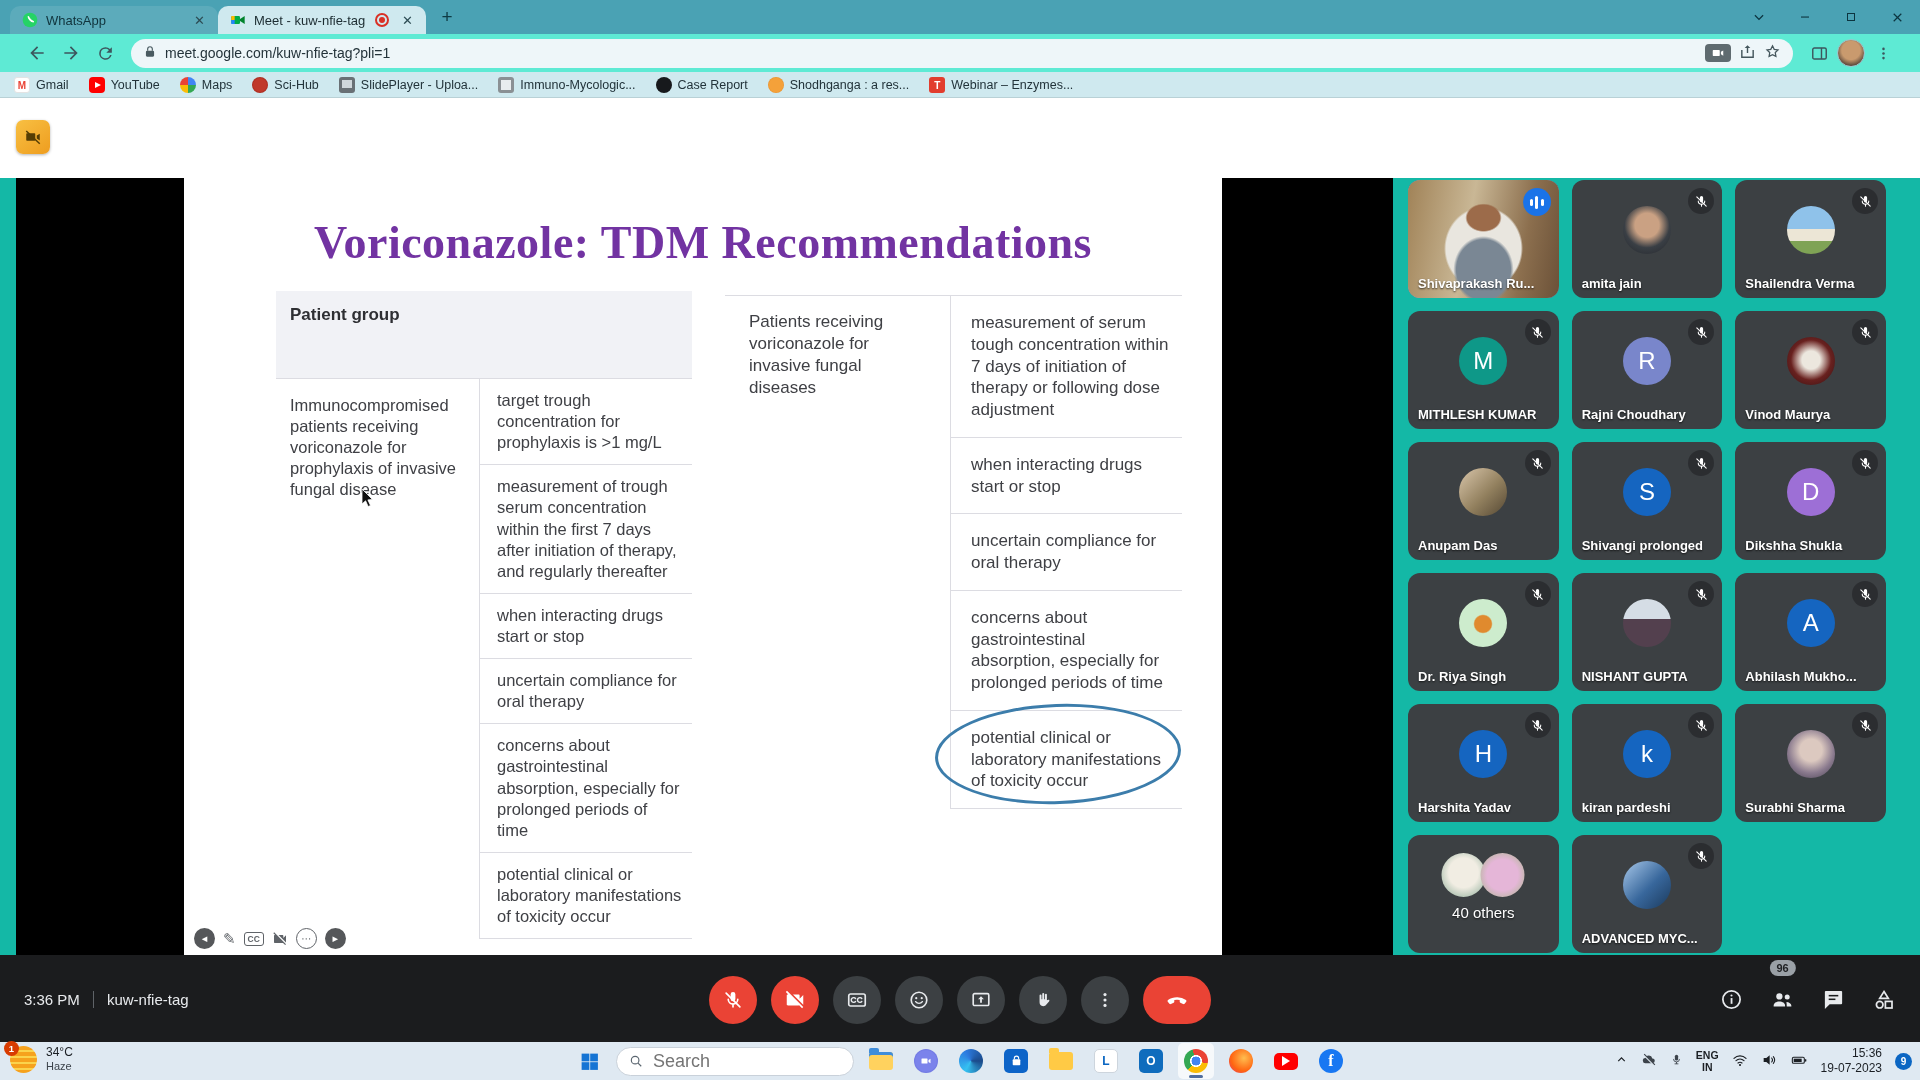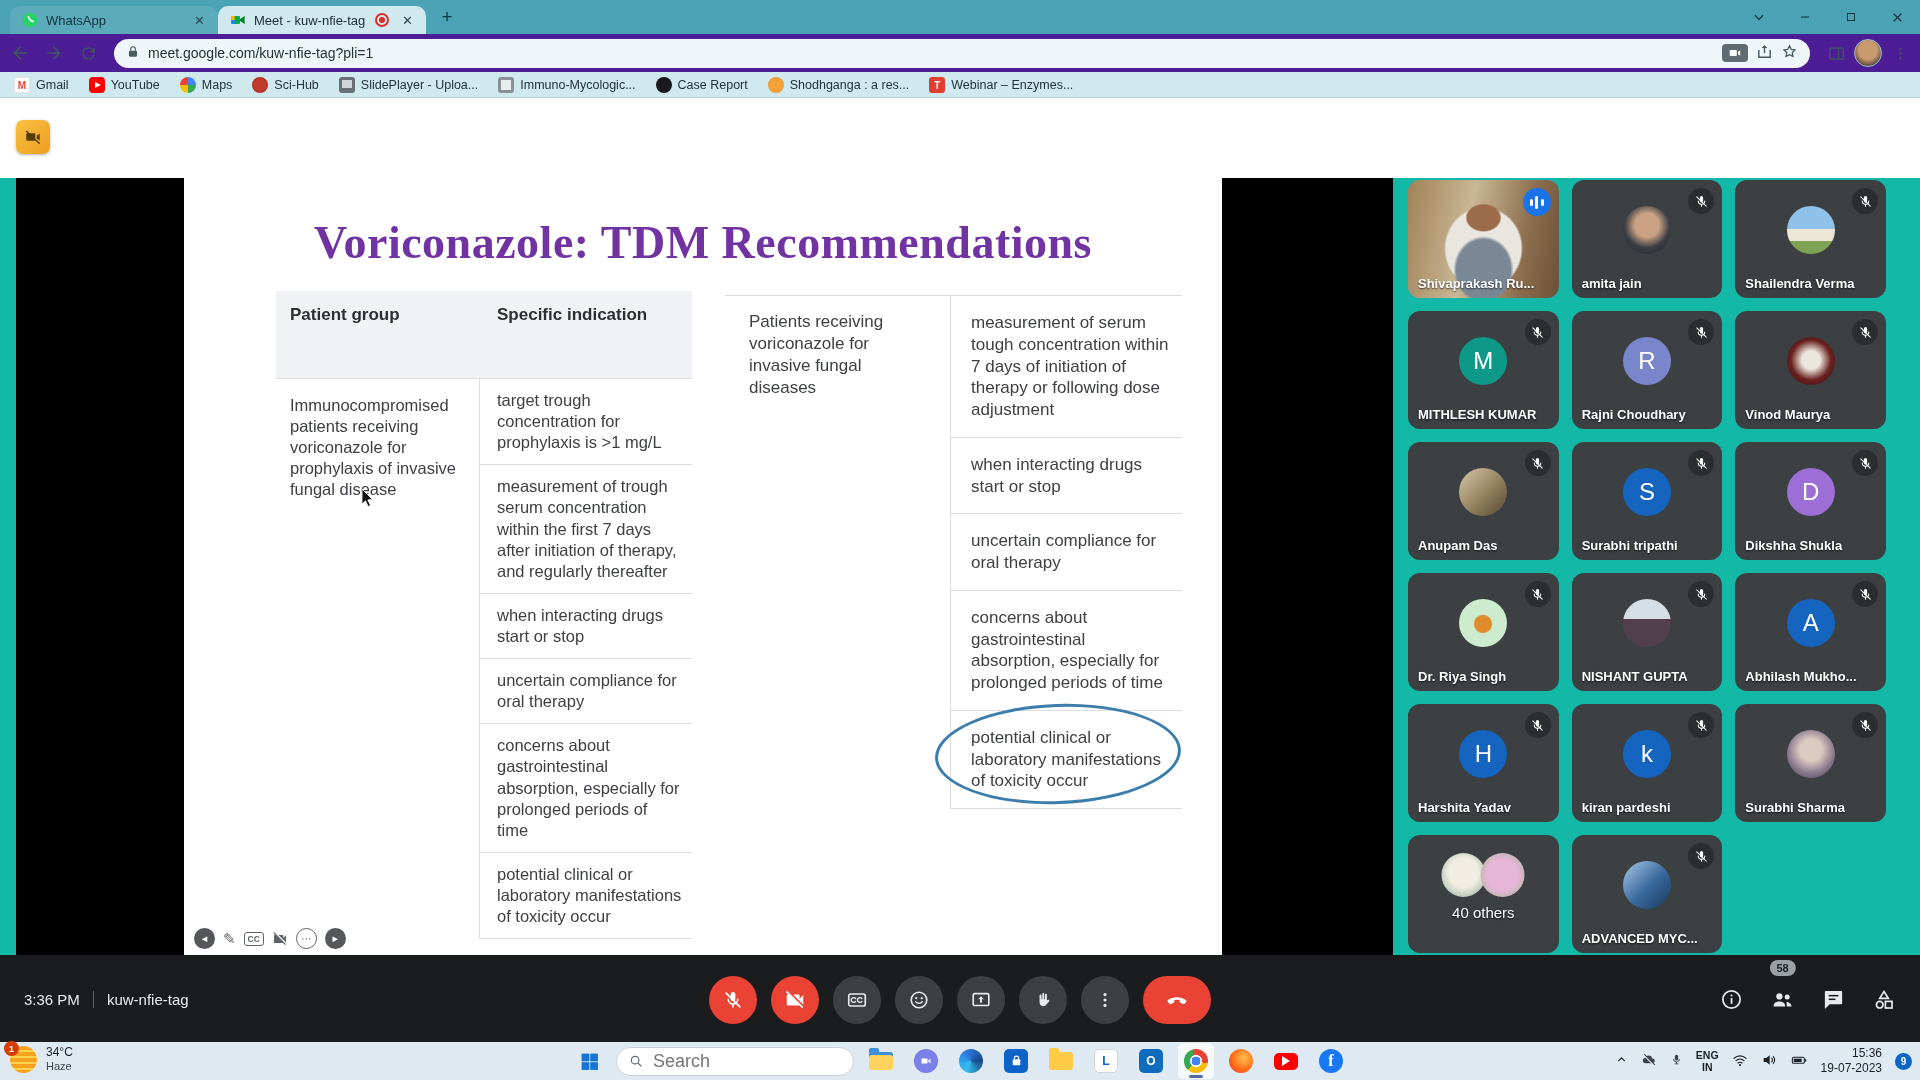--- a/index.html
+++ b/index.html
@@ -16,21 +16,21 @@
   .tab-close{font-size:13px;color:#2c4b53;padding:2px 5px;border-radius:50%;}
   .favicon{width:16px;height:16px;flex:0 0 16px;display:flex;align-items:center;justify-content:center;}
   .rec-dot{width:10px;height:10px;border:2px solid #d93025;border-radius:50%;position:relative;flex:0 0 10px;}
   .rec-dot::after{content:"";position:absolute;left:2px;top:2px;width:6px;height:6px;border-radius:50%;background:#d93025;}
   .newtab{width:26px;height:26px;margin:0 0 4px 8px;display:flex;align-items:center;justify-content:center;
     font-size:19px;color:#0e3b44;border-radius:50%;}
   .wincontrols{position:absolute;right:0;top:0;height:34px;display:flex;}
   .wc{width:46px;height:34px;display:flex;align-items:center;justify-content:center;color:#0c3540;}
 
   
-  .navbar{height:38px;background:#4c1d95;display:flex;align-items:center;padding:0 4px;gap:2px;}
+  .navbar{height:38px;background:#5eead4;display:flex;align-items:center;padding:0 21px;gap:2px;}
   .nav-ico{width:32px;height:32px;display:flex;align-items:center;justify-content:center;border-radius:50%;}
   .omnibox{flex:1;height:29px;background:#eef6f9;border-radius:15px;display:flex;align-items:center;
     gap:8px;padding:0 12px;margin:0 8px;font-size:14px;color:#24333a;}
   .omni-url{white-space:nowrap;}
   .omni-spacer{flex:1;}
   .cam-badge{background:#5f6b70;border-radius:4px;width:26px;height:18px;display:flex;align-items:center;justify-content:center;}
   .avatar-btn{width:26px;height:26px;border-radius:50%;
     background:radial-gradient(circle at 50% 40%,#c99a6e 0 45%,#4a3b33 80%);border:1px solid #9fc3cc;}
 
   
@@ -344,21 +344,20 @@
   </div>
 
   <div class="stage">
     <div class="share">
       <div class="slide">
         <div class="slide-title">Voriconazole: TDM Recommendations</div>
 
         <div class="tbl-left">
           <div class="thead">
             <div class="th c1">Patient group</div>
-            <div class="th c2">Specific indication</div>
           </div>
           <div class="tbody">
             <div class="pg-cell">Immunocompromised patients receiving voriconazole for prophylaxis of invasive fungal disease</div>
             <div class="ind-stack t1-stack">
                 <div class="ind-row">target trough concentration for prophylaxis is &gt;1 mg/L</div>
                 <div class="ind-row">measurement of trough serum concentration within the first 7 days after initiation of therapy, and regularly thereafter</div>
                 <div class="ind-row">when interacting drugs start or stop</div>
                 <div class="ind-row">uncertain compliance for oral therapy</div>
                 <div class="ind-row">concerns about gastrointestinal absorption, especially for prolonged periods of time</div>
                 <div class="ind-row">potential clinical or laboratory manifestations of toxicity occur</div>
@@ -497,21 +496,21 @@
           <div class="mic">
             <svg width="15" height="15" viewBox="0 0 24 24">
               <g fill="none" stroke="#fff" stroke-width="1.7" stroke-linecap="round">
                 <path d="M12 3.2a2.6 2.6 0 0 1 2.6 2.6v5a2.6 2.6 0 0 1-5.2 0v-5A2.6 2.6 0 0 1 12 3.2z" fill="#fff" stroke="none"></path>
                 <path d="M6.8 11.2a5.2 5.2 0 0 0 10.4 0"></path>
                 <path d="M12 16.4v3.2"></path>
                 <path d="M4.5 4.5l15 15"></path>
               </g>
             </svg>
           </div>
-          <div class="name">Surabhi tripathi</div>
+          <div class="name">Shivangi prolonged</div>
         </div>
         <div class="tile">
           <div class="avatar" style="background: rgb(157, 111, 214);">D</div>
           <div class="mic">
             <svg width="15" height="15" viewBox="0 0 24 24">
               <g fill="none" stroke="#fff" stroke-width="1.7" stroke-linecap="round">
                 <path d="M12 3.2a2.6 2.6 0 0 1 2.6 2.6v5a2.6 2.6 0 0 1-5.2 0v-5A2.6 2.6 0 0 1 12 3.2z" fill="#fff" stroke="none"></path>
                 <path d="M6.8 11.2a5.2 5.2 0 0 0 10.4 0"></path>
                 <path d="M12 16.4v3.2"></path>
                 <path d="M4.5 4.5l15 15"></path>
@@ -690,21 +689,21 @@
     </div>
     <div class="mb-right">
       <span class="mbr">
         <svg width="23" height="23" viewBox="0 0 24 24">
             <circle cx="12" cy="12" r="9" fill="none" stroke="#e8eaed" stroke-width="1.8"></circle>
             <rect x="11.1" y="10.5" width="1.9" height="6" fill="#e8eaed"></rect>
             <circle cx="12" cy="7.8" r="1.1" fill="#e8eaed"></circle>
           </svg>
       </span>
       <span class="mbr">
-        <span class="count">58</span>
+        <span class="count">96</span>
         <svg width="25" height="25" viewBox="0 0 24 24">
             <circle cx="9" cy="9" r="3" fill="#e8eaed"></circle>
             <circle cx="16.5" cy="9.5" r="2.4" fill="#e8eaed"></circle>
             <path d="M3.5 18c0-2.5 2.5-4 5.5-4s5.5 1.5 5.5 4v.8H3.5z" fill="#e8eaed"></path>
             <path d="M15.8 14.4c2.4.2 4.7 1.5 4.7 3.6v.8h-4.4" fill="#e8eaed"></path>
           </svg>
       </span>
       <span class="mbr">
         <svg width="23" height="23" viewBox="0 0 24 24">
             <path fill="#e8eaed" d="M4 3h16a1 1 0 0 1 1 1v12a1 1 0 0 1-1 1H8l-5 5V4a1 1 0 0 1 1-1z"></path>

